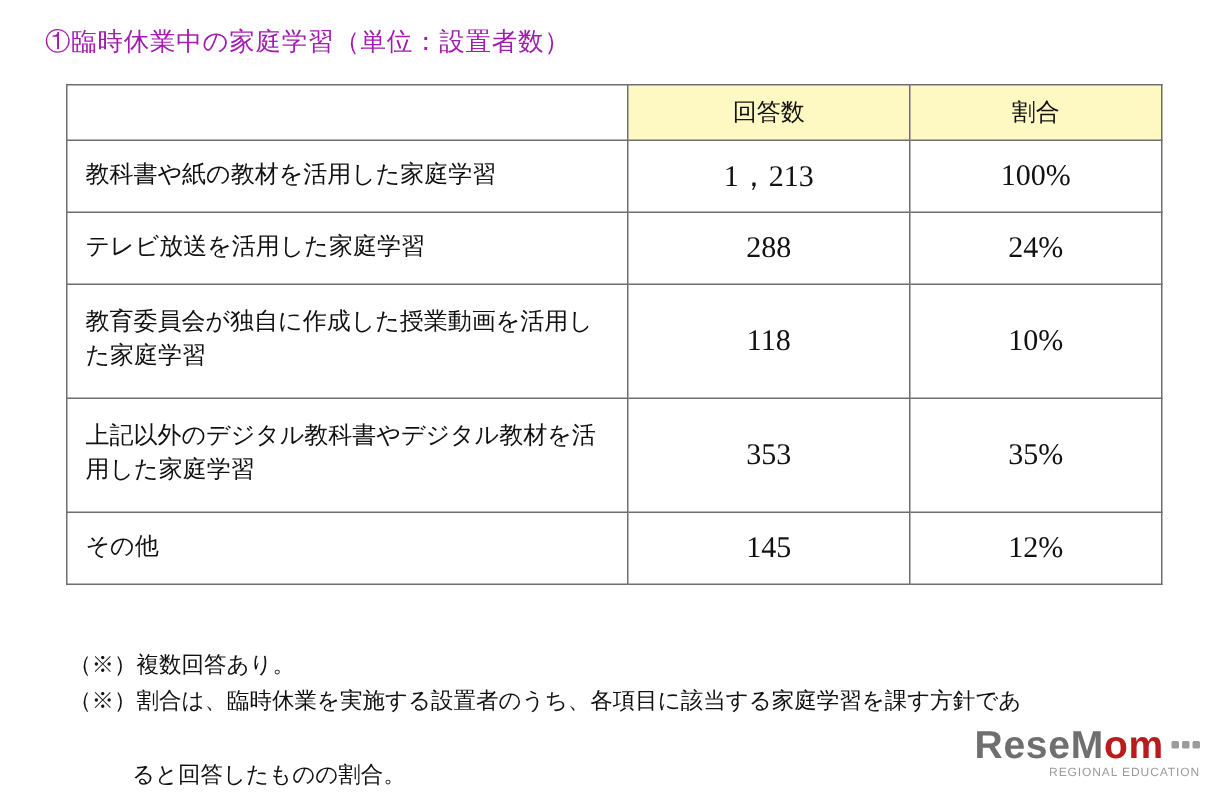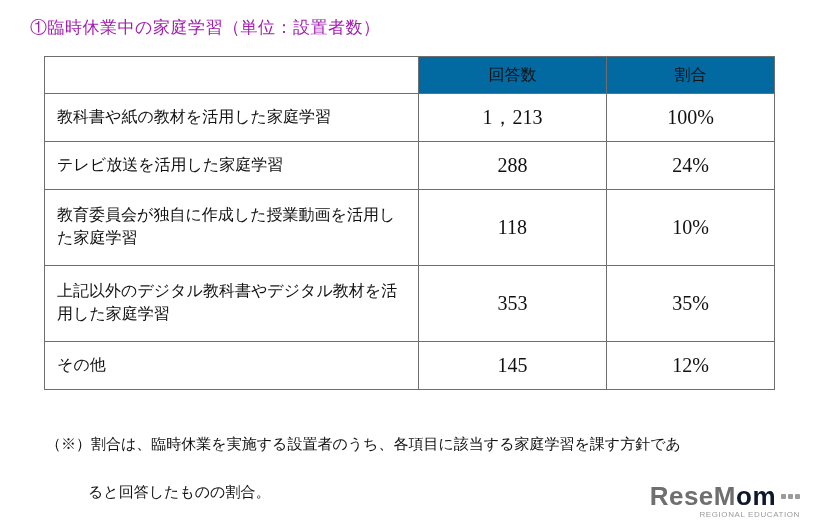--- a/index.html
+++ b/index.html
@@ -43,21 +43,21 @@
     font-weight: normal;
     font-size: 16px;
     color: #111111;
     padding: 0;
   }
   .col-label { width: 374px; }
   .col-count { width: 188px; }
   .col-ratio { width: 168px; }
 
   thead td {
-    background: #0369a1;
+    background: #fef9c3;
     text-align: center;
     height: 36px;
     vertical-align: middle;
     font-size: 16px;
   }
   thead td.head-blank {
     background: #ffffff;
     border-top: 1px solid #6e6e6e;
     border-left: 1px solid #6e6e6e;
     border-bottom: 1px solid #6e6e6e;
@@ -102,21 +102,21 @@
     text-align: right;
     font-family: "Liberation Sans", sans-serif;
   }
   .wm-text {
     font-size: 26px;
     font-weight: bold;
     color: #6f6f6f;
     letter-spacing: 0.5px;
     line-height: 1;
   }
-  .wm-text .wm-accent { color: #0f172a; }
+  .wm-text .wm-accent { color: #b91c1c; }
   .wm-dots {
     display: inline-block;
     margin-left: 3px;
     vertical-align: 6px;
   }
   .wm-dots i {
     display: inline-block;
     width: 5px;
     height: 5px;
     margin-left: 2px;
@@ -173,20 +173,21 @@
       </tr>
       <tr class="row-6">
         <td class="cell-label">その他</td>
         <td class="cell-num">145</td>
         <td class="cell-num">12%</td>
       </tr>
     </tbody>
   </table>
 
   <div class="notes">
+    <span class="note-line">（※）複数回答あり。</span>
     <span class="note-line">（※）割合は、臨時休業を実施する設置者のうち、各項目に該当する家庭学習を課す方針であ</span>
     <span class="note-indent">ると回答したものの割合。</span>
   </div>
 
   <div class="watermark">
     <div class="wm-text"><span>ReseM</span><span class="wm-accent">om</span><span class="wm-dots"><i></i><i></i><i></i></span></div>
     <div class="wm-sub">REGIONAL EDUCATION</div>
   </div>
 
 </div>

